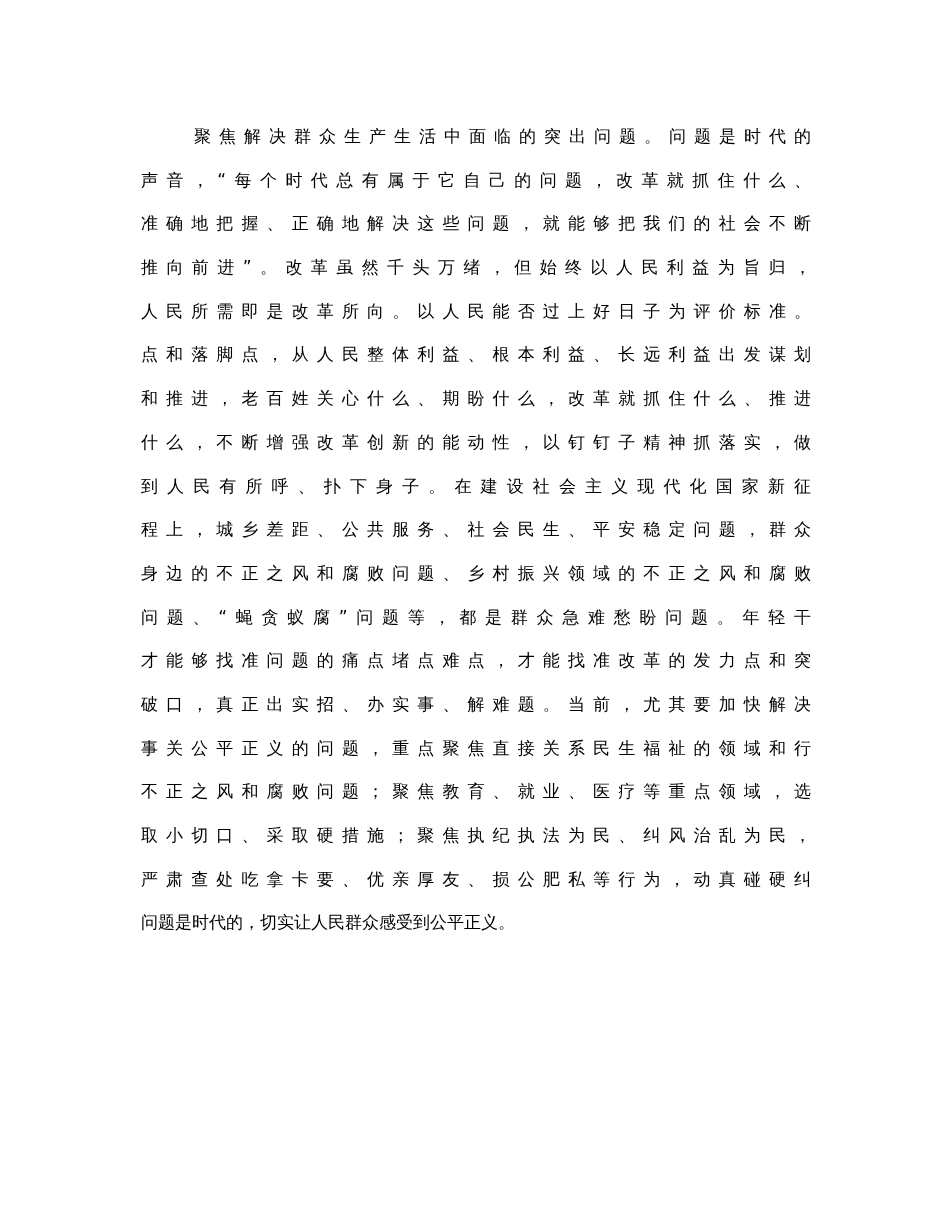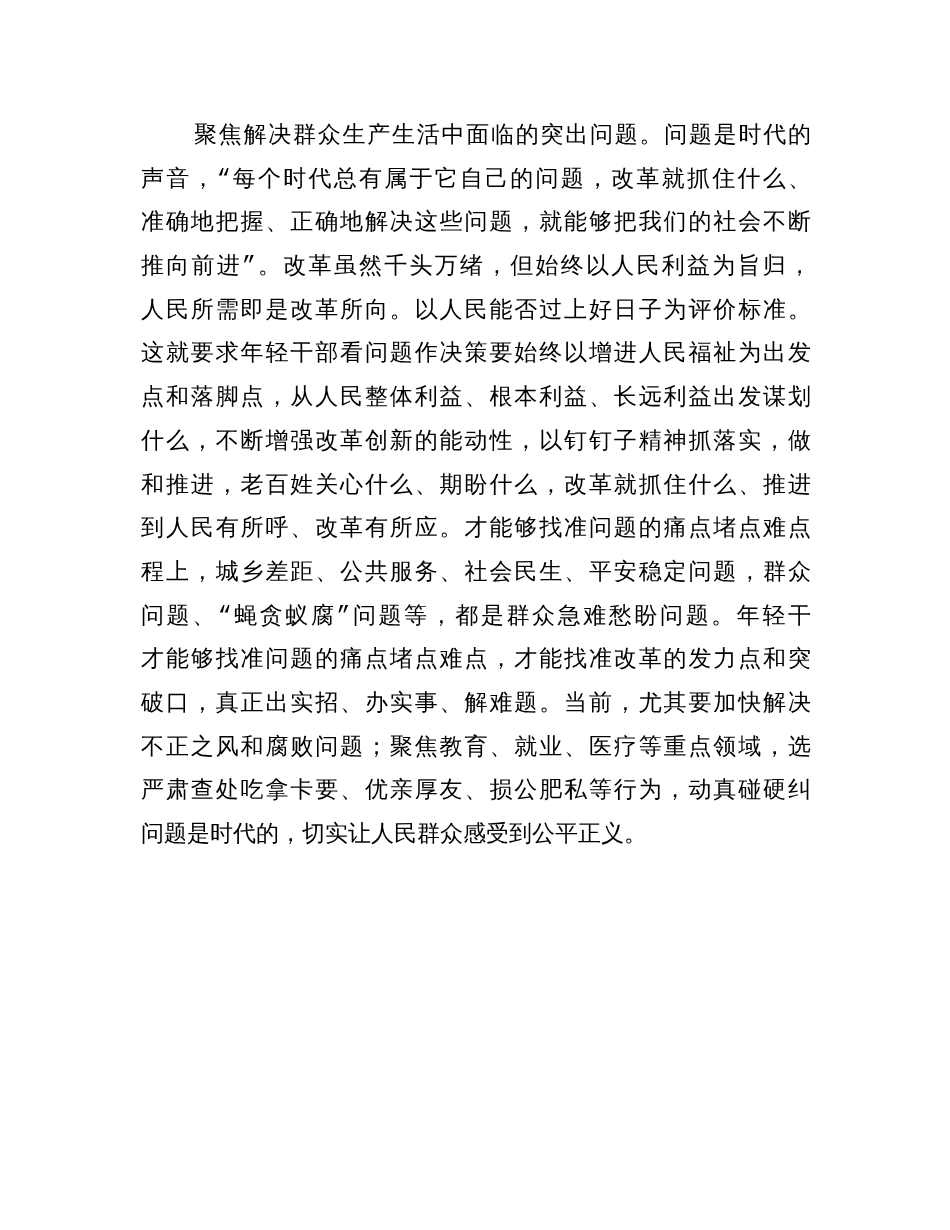--- a/index.html
+++ b/index.html
@@ -26,52 +26,53 @@
     .paragraph {
       position: absolute;
       left: 141px;
       top: 119px;
       width: 670px;
     }
     .line {
       display: block;
       height: 43.7px;
       line-height: 34px;
-      font-size: 23px;
+      font-size: 17px;
       white-space: nowrap;
       text-align: justify;
       text-align-last: justify;
       text-justify: inter-character;
       letter-spacing: 0;
       overflow: hidden;
-      font-family: Liberation Mono, monospace;
     }
     .line.first {
       padding-left: 53px;
     }
     .line.last {
       text-align-last: left;
     }
   </style>
 </head>
 <body>
 
 <div class="page">
   <div class="paragraph">
     <span class="line first">聚焦解决群众生产生活中面临的突出问题。问题是时代的</span>
     <span class="line">声音，“每个时代总有属于它自己的问题，改革就抓住什么、</span>
     <span class="line">准确地把握、正确地解决这些问题，就能够把我们的社会不断</span>
     <span class="line">推向前进”。改革虽然千头万绪，但始终以人民利益为旨归，</span>
     <span class="line">人民所需即是改革所向。以人民能否过上好日子为评价标准。</span>
-    <span class="line">这就要求年轻干部看问题作决策要始终以增进人民福祉为出发</span>
     <span class="line">点和落脚点，从人民整体利益、根本利益、长远利益出发谋划</span>
+    <span class="line">和推进，老百姓关心什么、期盼什么，改革就抓住什么、推进</span>
     <span class="line">什么，不断增强改革创新的能动性，以钉钉子精神抓落实，做</span>
-    <span class="line">和推进，老百姓关心什么、期盼什么，改革就抓住什么、推进</span>
-    <span class="line">到人民有所呼、改革有所应。才能够找准问题的痛点堵点难点</span>
+    <span class="line">到人民有所呼、扑下身子。在建设社会主义现代化国家新征</span>
     <span class="line">程上，城乡差距、公共服务、社会民生、平安稳定问题，群众</span>
+    <span class="line">身边的不正之风和腐败问题、乡村振兴领域的不正之风和腐败</span>
     <span class="line">问题、“蝇贪蚁腐”问题等，都是群众急难愁盼问题。年轻干</span>
     <span class="line">才能够找准问题的痛点堵点难点，才能找准改革的发力点和突</span>
     <span class="line">破口，真正出实招、办实事、解难题。当前，尤其要加快解决</span>
+    <span class="line">事关公平正义的问题，重点聚焦直接关系民生福祉的领域和行</span>
     <span class="line">不正之风和腐败问题；聚焦教育、就业、医疗等重点领域，选</span>
+    <span class="line">取小切口、采取硬措施；聚焦执纪执法为民、纠风治乱为民，</span>
     <span class="line">严肃查处吃拿卡要、优亲厚友、损公肥私等行为，动真碰硬纠</span>
     <span class="line last">问题是时代的，切实让人民群众感受到公平正义。</span>
   </div>
 </div>
 
 </body></html>

